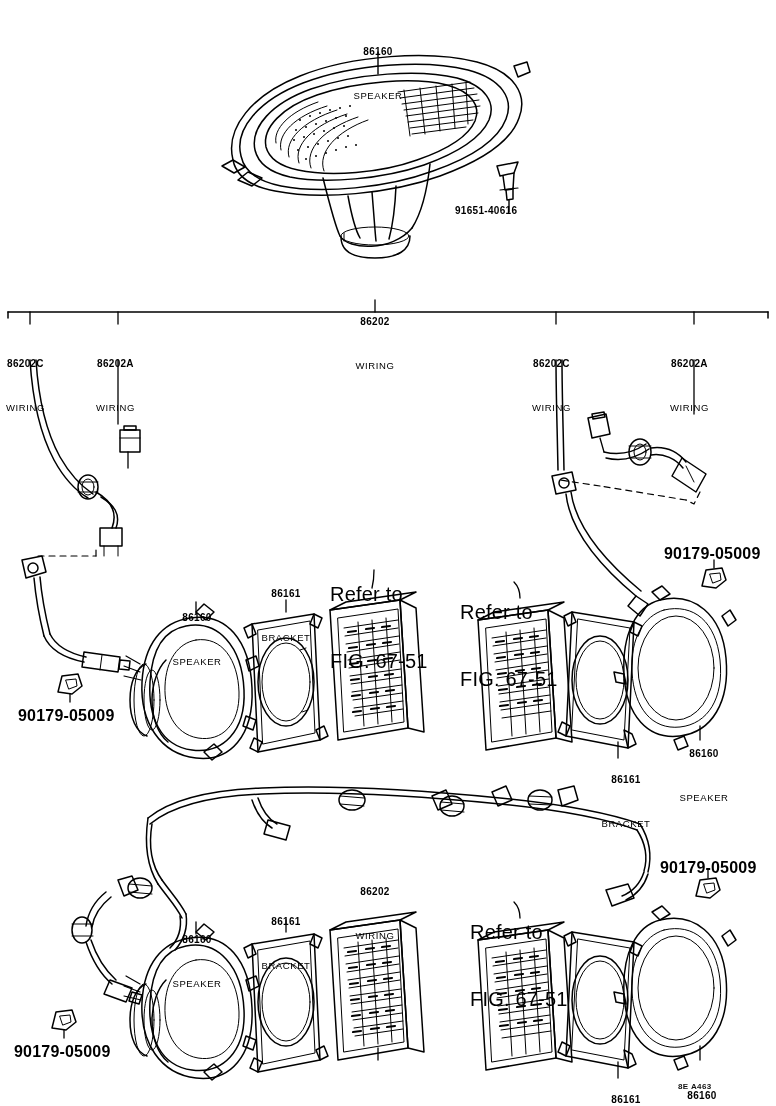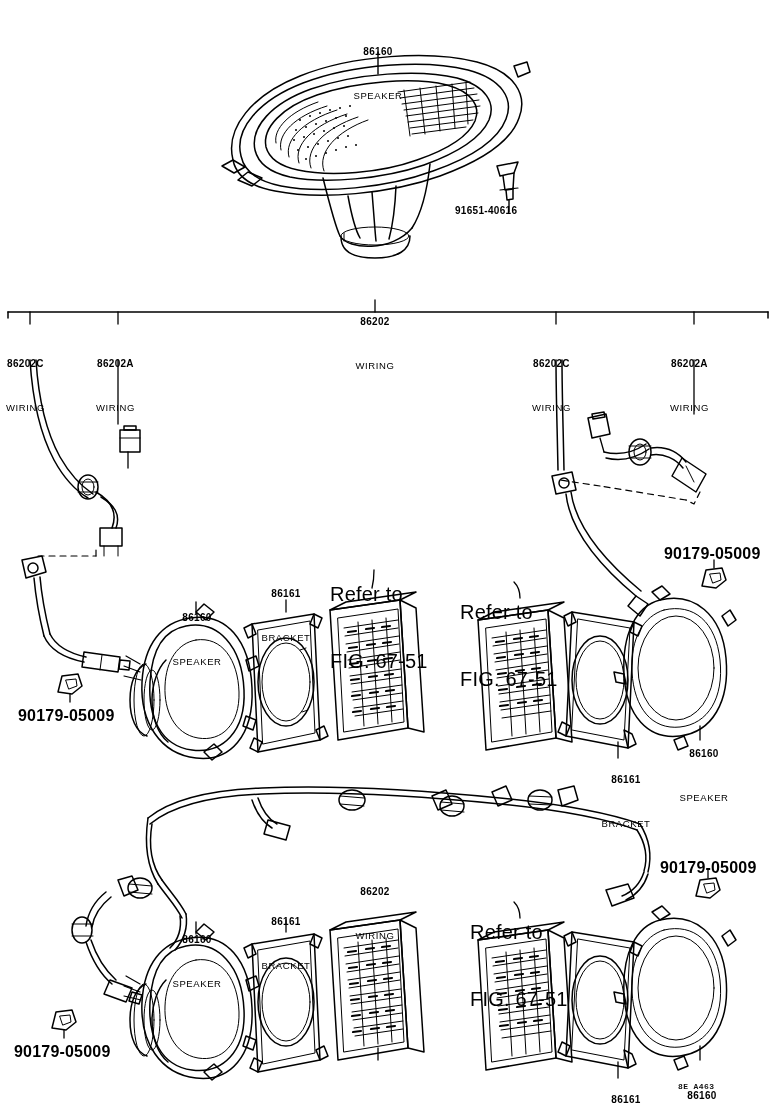--- a/index.html
+++ b/index.html
@@ -12,21 +12,21 @@
   svg.art{position:absolute;top:0;left:0;width:776px;height:1106px;}
 
   .lbl{position:absolute;font-weight:bold;line-height:1.04;white-space:pre;letter-spacing:0.2px;}
   .pn{font-size:10px;font-weight:bold;letter-spacing:0.3px;text-align:center;}
   .sub{font-size:9.5px;font-weight:normal;letter-spacing:0.6px;}
   .pn-sm{font-size:16px;font-weight:bold;letter-spacing:0.2px;}
   .refer{font-size:20px;font-weight:normal;line-height:1.12;letter-spacing:0.2px;}
   .center{text-align:center;}
   .sect{position:absolute;font-size:17px;font-weight:bold;letter-spacing:1.2px;
          border-bottom:2.6px solid #000;padding-bottom:1px;}
-  .stamp{position:absolute;font-size:8px;font-weight:bold;letter-spacing:0.4px;color:#111;font-family:Liberation Mono, monospace;}
+  .stamp{position:absolute;font-size:8px;font-weight:bold;letter-spacing:0.4px;color:#111;}
 </style>
 </head>
 <body>
 
 <div class="stage">
 
 <svg class="art" viewBox="0 0 776 1106">
   <g fill="none" stroke="#000" stroke-width="1.5" stroke-linejoin="round" stroke-linecap="round">
 
     <g>

